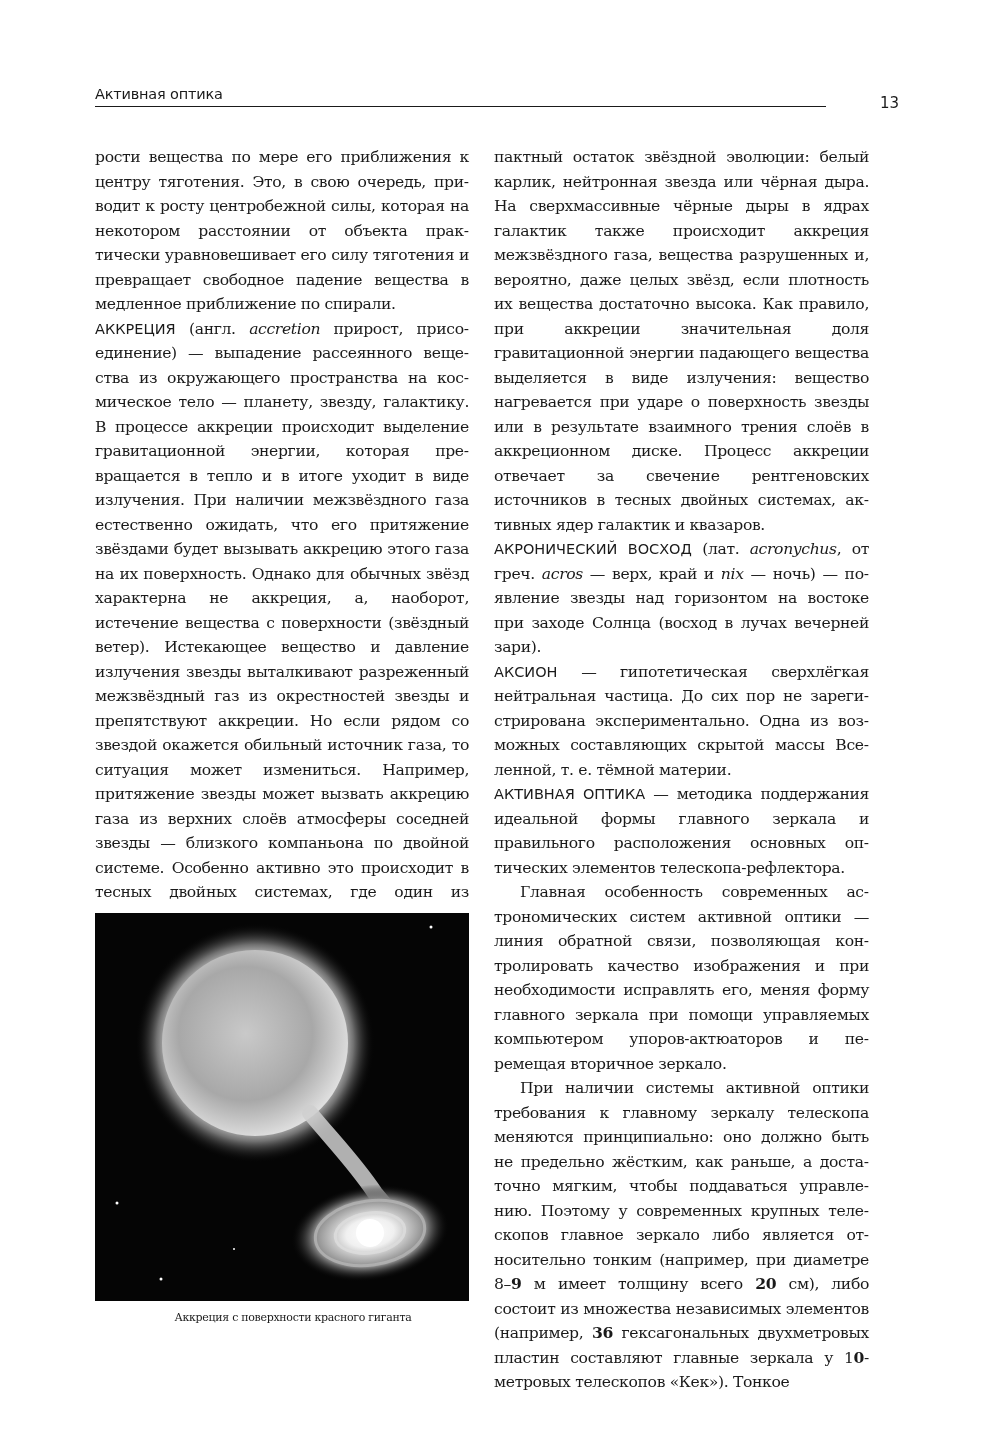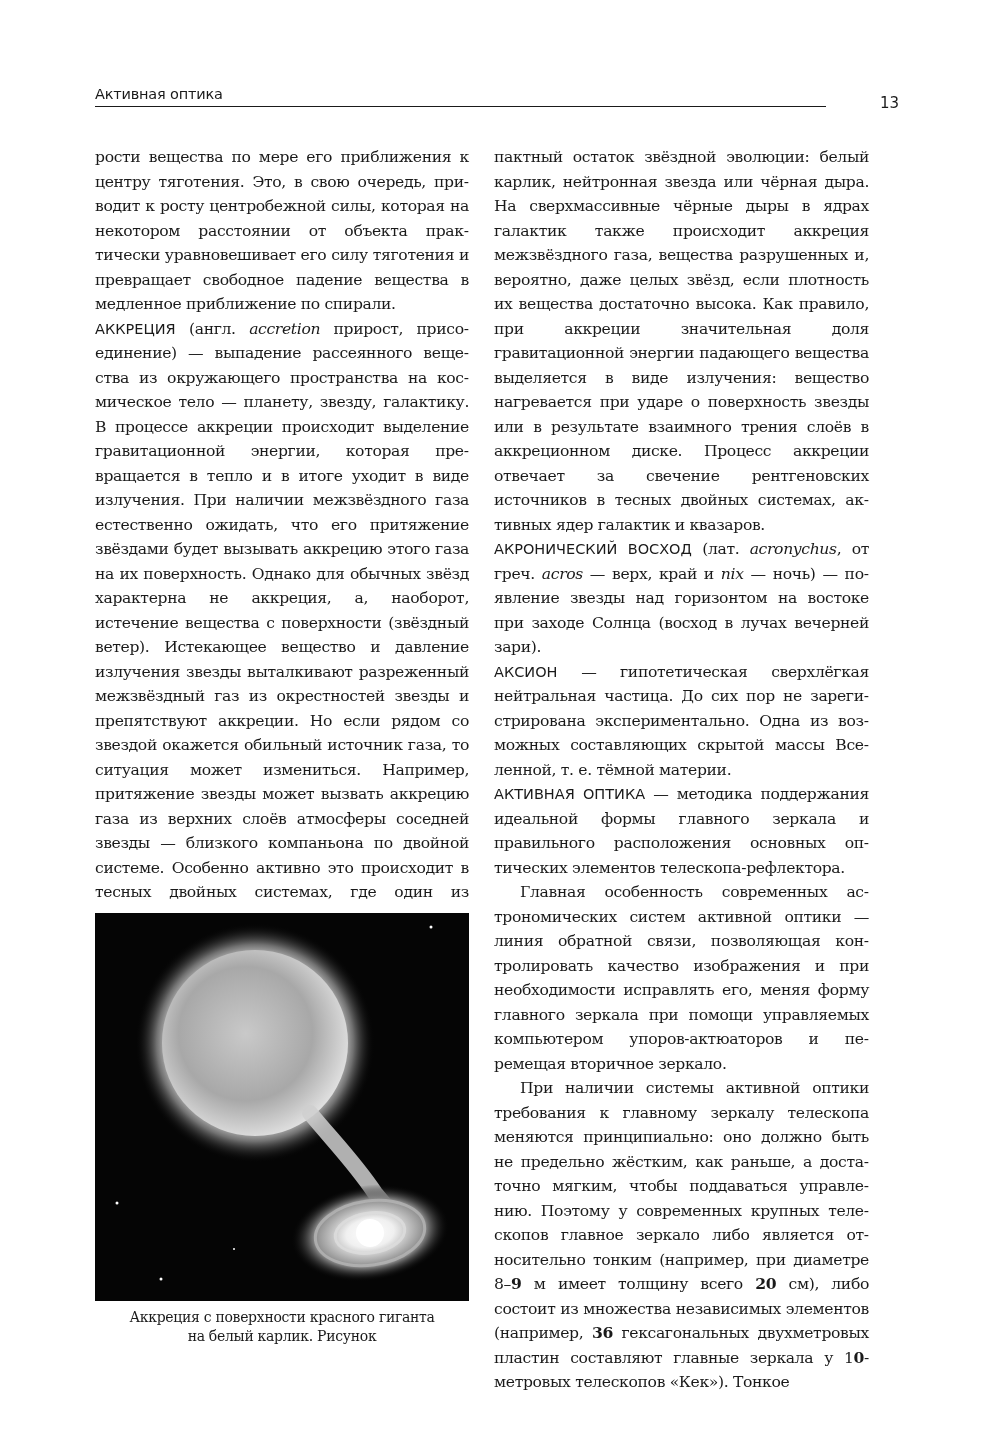--- a/index.html
+++ b/index.html
@@ -24,22 +24,22 @@
   p { margin: 0; }
   .term { font-family: "DejaVu Sans", sans-serif; font-weight: normal; font-size: 14.5px; letter-spacing: 0; }
   .indent { text-indent: 26px; }
   .bold-num { font-weight: bold; }
   .figure {
     position: absolute; left: 95px; top: 913px; width: 374px; height: 388px;
     background: #050505; overflow: hidden;
   }
   .figure svg { display: block; }
   .caption {
-    position: absolute; left: 95px; top: 1308px; width: 374px;
-    font-family: "DejaVu Serif", serif; font-size: 14px; line-height: 19px; text-align: center;
+    position: absolute; left: 106px; top: 1308px; width: 374px;
+    font-family: "DejaVu Serif", serif; font-size: 11px; line-height: 19px; text-align: center;
     letter-spacing: -0.3px;
   }
 </style>
 </head>
 <body>
 
 <div class="running-head">
   <span>Активная оптика</span>
 </div>
 <div class="page-number">13</div>
@@ -78,21 +78,20 @@
     <ellipse cx="275" cy="320" rx="35" ry="20" fill="none" stroke="#dddddd" stroke-width="3" opacity="0.8" transform="rotate(-8 275 320)"></ellipse>
     <circle cx="275" cy="320" r="14" fill="#ffffff"></circle>
     <circle cx="336" cy="14" r="1.5" fill="#ffffff"></circle>
     <circle cx="22" cy="290" r="1.5" fill="#ffffff"></circle>
     <circle cx="66" cy="366" r="1.5" fill="#ffffff"></circle>
     <circle cx="139" cy="336" r="1" fill="#ffffff"></circle>
   </svg>
 </div>
 <div class="caption">
   <div>Аккреция с поверхности красного гиганта</div>
-  <div>на белый карлик. Рисунок</div>
 </div>
 
 <div class="col col-right">
   <p>пактный остаток звёздной эволюции: бе­лый карлик, нейтронная звезда или чёрная дыра. На сверхмассивные чёрные дыры в ядрах галактик также происходит аккреция межзвёздного газа, вещества разрушенных и, вероятно, даже целых звёзд, если плот­ность их вещества достаточно высока. Как правило, при аккреции значительная доля гравитационной энергии падающего веще­ства выделяется в виде излучения: веще­ство нагревается при ударе о поверхность звезды или в результате взаимного трения слоёв в аккреционном диске. Процесс ак­креции отвечает за свечение рентгеновских источников в тесных двойных системах, ак­тивных ядер галактик и квазаров.</p>
   <p><span class="term">АКРОНИЧЕСКИЙ ВОСХОД</span><span> (лат. </span><i>acronychus</i><span>, от греч. </span><i>acros</i><span> — верх, край и </span><i>nix</i><span> — ночь) — по­явление звезды над горизонтом на востоке при заходе Солнца (восход в лучах вечерней зари).</span></p>
   <p><span class="term">АКСИОН</span><span> — гипотетическая сверхлёгкая нейтральная частица. До сих пор не зареги­стрирована экспериментально. Одна из воз­можных составляющих скрытой массы Все­ленной, т. е. тёмной материи.</span></p>
   <p><span class="term">АКТИВНАЯ ОПТИКА</span><span> — методика поддер­жания идеальной формы главного зеркала и правильного расположения основных оп­тических элементов телескопа-рефлектора.</span></p>
   <p class="indent">Главная особенность современных ас­трономических систем активной оптики — линия обратной связи, позволяющая кон­тролировать качество изображения и при необходимости исправлять его, меняя фор­му главного зеркала при помощи управляе­мых компьютером упоров-актюаторов и пе­ремещая вторичное зеркало.</p>
   <p class="indent"><span>При наличии системы активной оптики требования к главному зеркалу телескопа меняются принципиально: оно должно быть не предельно жёстким, как раньше, а доста­точно мягким, чтобы поддаваться управле­нию. Поэтому у современных крупных теле­скопов главное зеркало либо является от­носительно тонким (например, при диаме­тре 8–</span><span class="bold-num">9</span><span> м имеет толщину всего </span><span class="bold-num">20</span><span> см), либо состоит из множества независимых элемен­тов (например, </span><span class="bold-num">36</span><span> гексагональных двухме­тровых пластин составляют главные зерка­ла у 1</span><span class="bold-num">0</span><span>-метровых телескопов «Кек»). Тонкое</span></p>
 </div>

